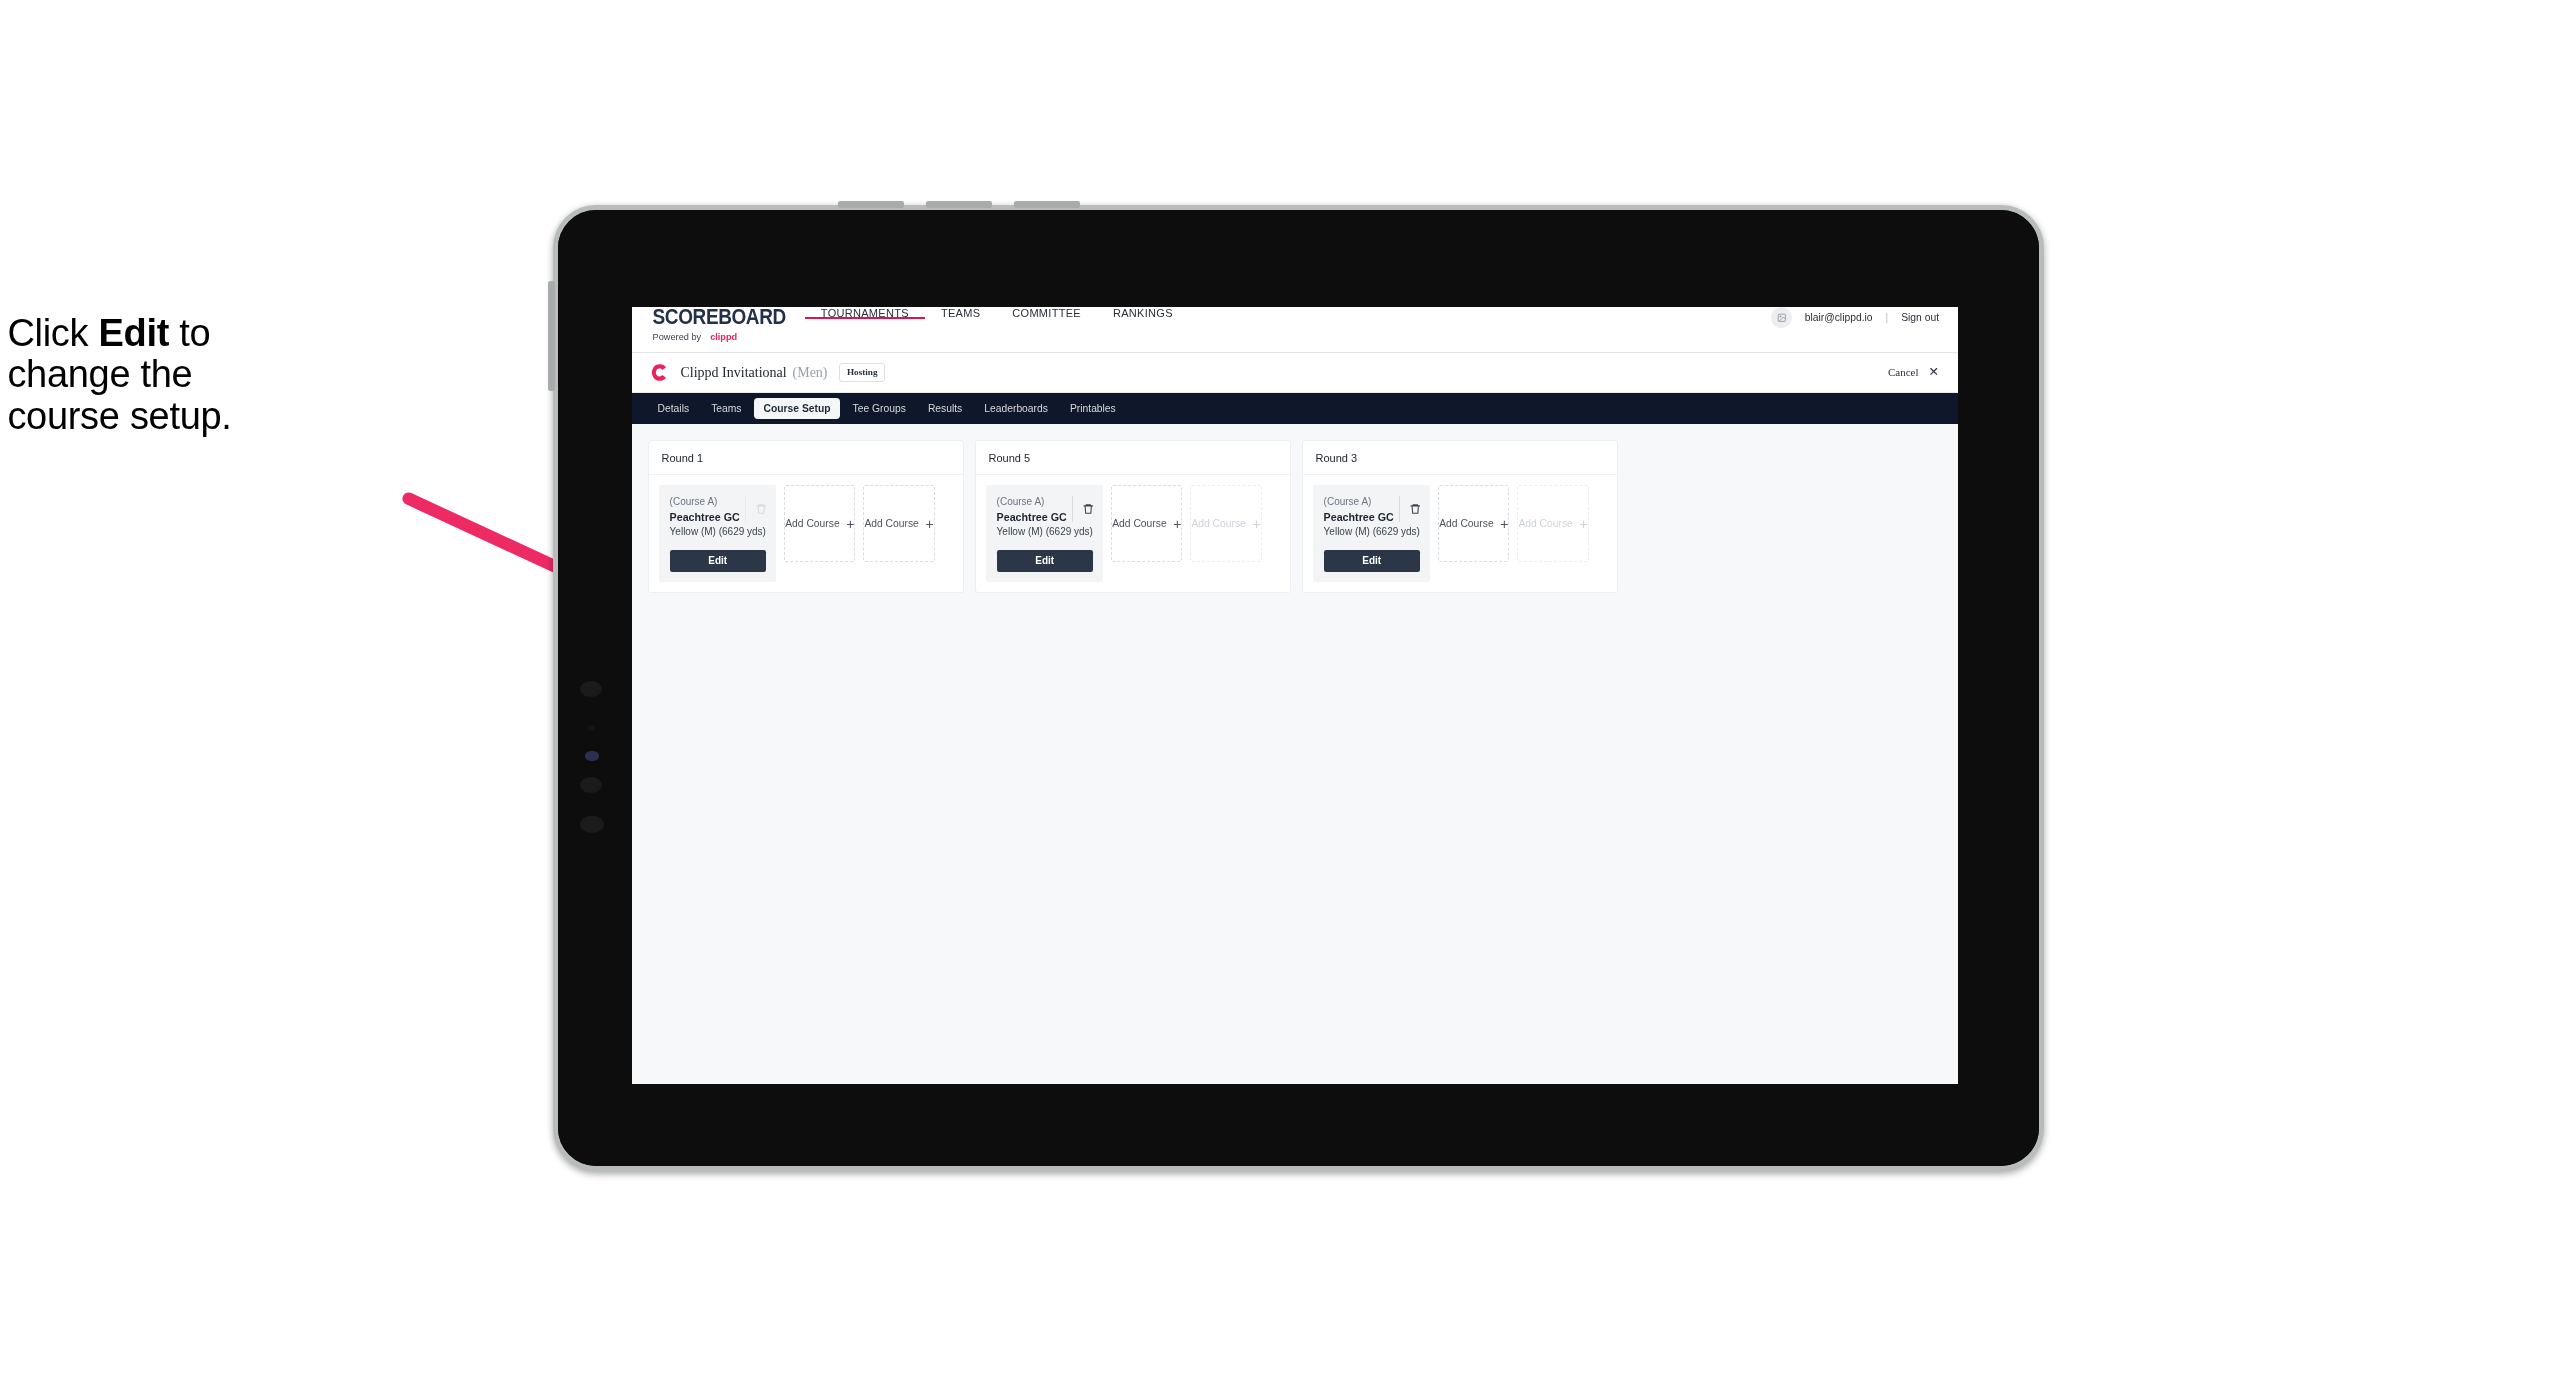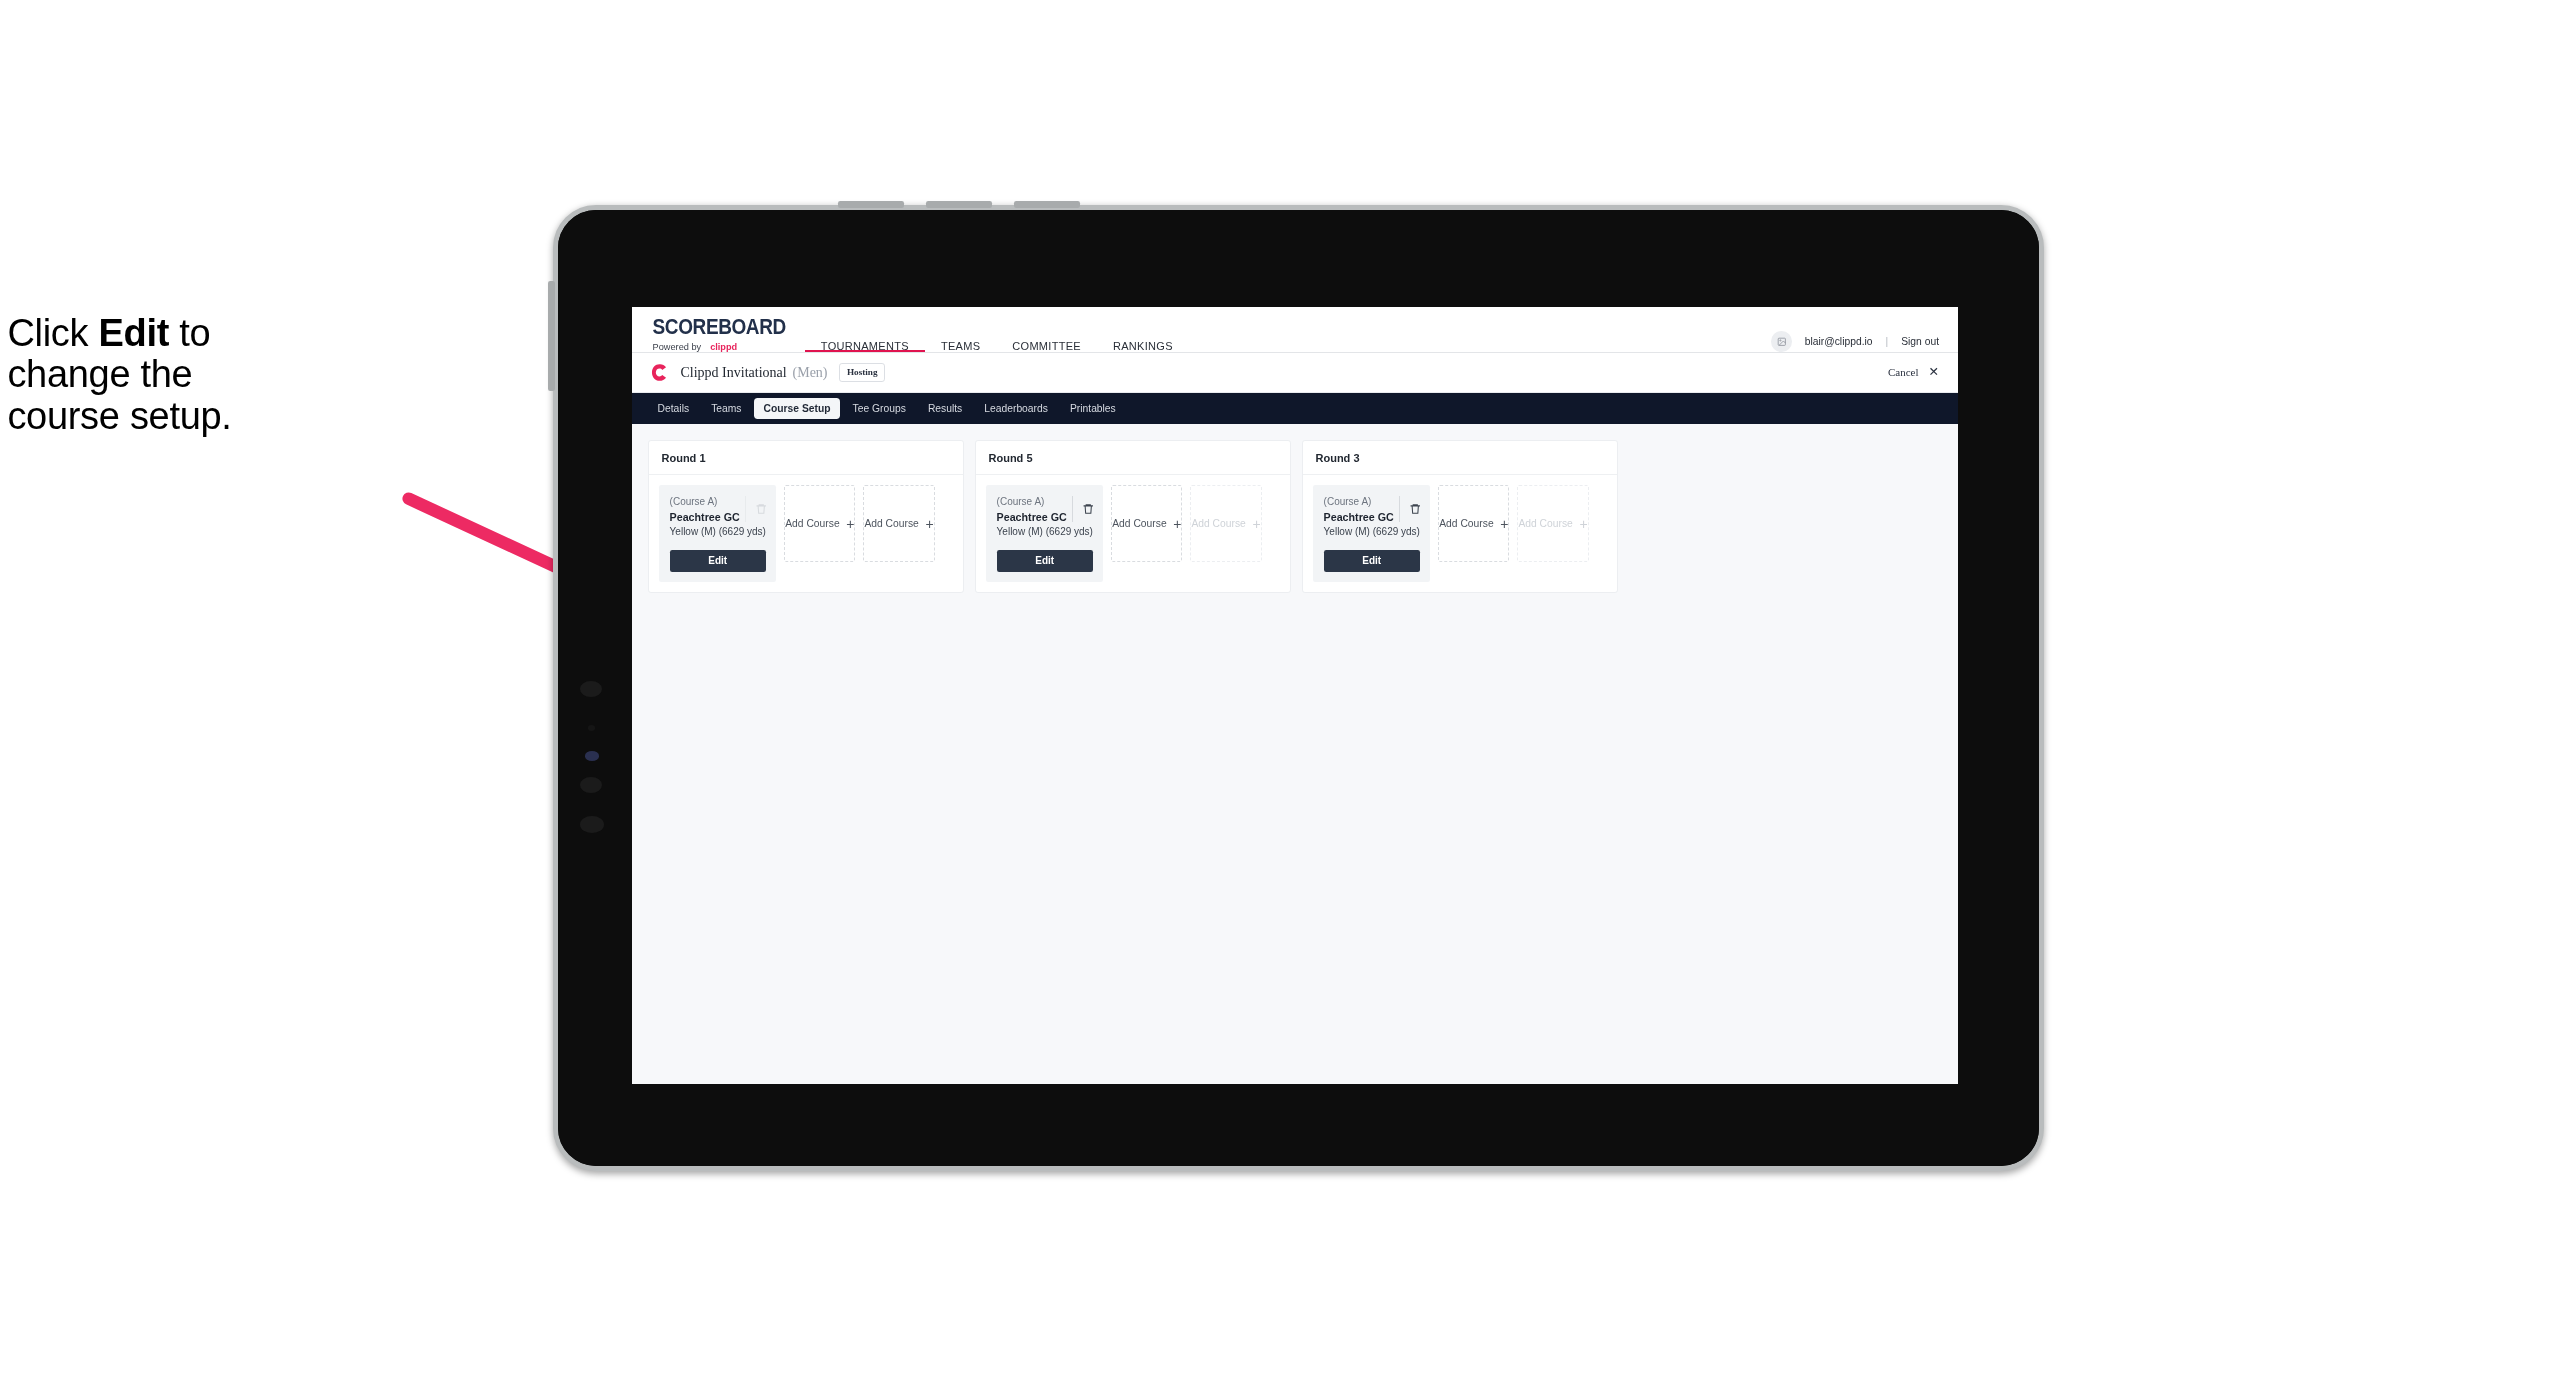--- a/index.html
+++ b/index.html
@@ -97,21 +97,21 @@
     height: 777px; 
     background: #f7f8fa;
     overflow: hidden;
   }
 
   
   .topbar {
     height: 46px;
     background: #ffffff;
     display: flex;
-    align-items: flex-end;
+    align-items: flex-start;
     position: relative;
     border-bottom: 0.7px solid #e3e5e8;
   }
   .brand {
     display: flex; flex-direction: column; justify-content: center;
     padding-left: 20.6px; padding-right: 19px; min-width: 124px;
   }
   .brand-word {
     font-size: 19px; font-weight: bold; letter-spacing: -0.4px;
     color: #22304a; line-height: 1; font-family: "Liberation Sans", sans-serif;
@@ -194,21 +194,21 @@
   .round-col {
     width: 316px;
     background: #ffffff;
     border: 0.7px solid #eceef1;
     border-radius: 2.9px;
     overflow: hidden;
     flex: none;
   }
   .round-head {
     height: 34px; display: flex; align-items: center;
-    padding-left: 12.5px; font-size: 11px; font-weight: bold;
+    padding-left: 12.5px; font-size: 11px; font-weight: normal;
     color: #222831; border-bottom: 0.7px solid #eef0f2;
   }
   .round-body { padding: 10.3px; display: flex; gap: 8px; }
 
   
   .course-card {
     background: #f2f4f6;
     border-radius: 2.2px;
     padding: 9.6px 10.3px 10.3px 10.3px;
     position: relative;

